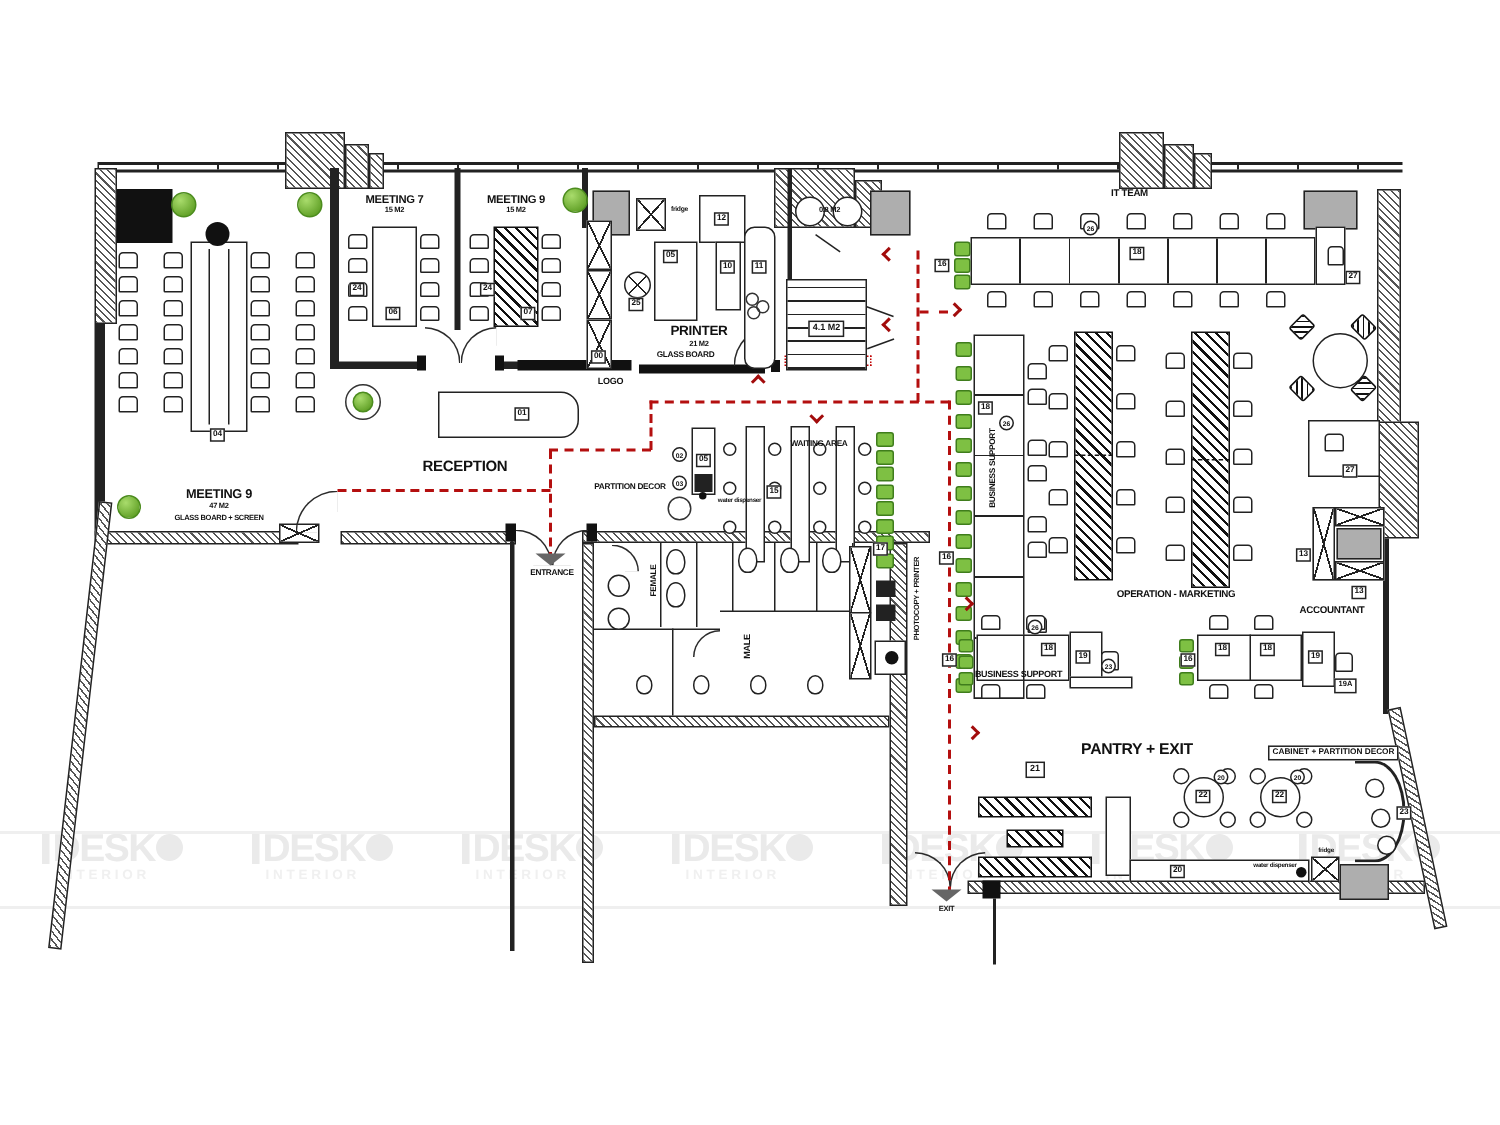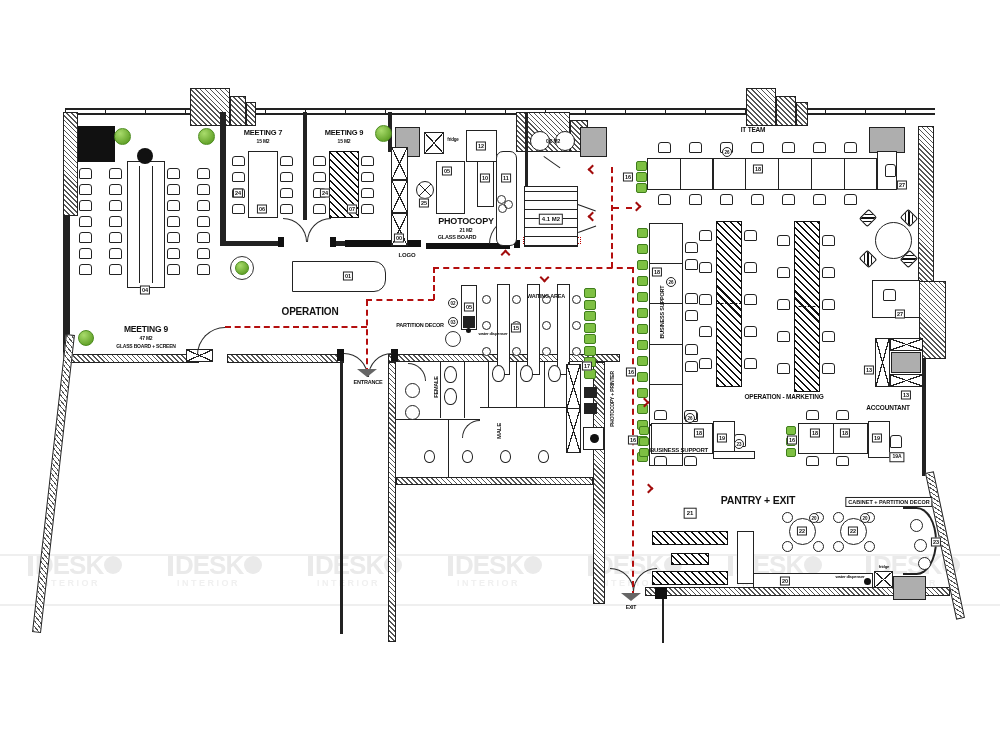--- a/index.html
+++ b/index.html
@@ -454,27 +454,27 @@
     <div class="el chev" style="left: 645px; top: 485px; transform: rotate(45deg);"></div>
     <div class="el tri" style="left: 357px; top: 369px;"></div>
     <div class="el tri" style="left: 621px; top: 593px;"></div>
     <div class="el lbl" style="left: 146px; top: 329px; font-size: 8.5px; transform: translate(-50%, -50%);">MEETING 9</div>
     <div class="el lbl" style="left: 146px; top: 338px; font-size: 5px; transform: translate(-50%, -50%);">47 M2</div>
     <div class="el lbl" style="left: 146px; top: 346px; font-size: 5px; transform: translate(-50%, -50%);">GLASS BOARD + SCREEN</div>
     <div class="el lbl" style="left: 263px; top: 133px; font-size: 7.5px; transform: translate(-50%, -50%);">MEETING 7</div>
     <div class="el lbl" style="left: 263px; top: 141px; font-size: 5px; transform: translate(-50%, -50%);">15 M2</div>
     <div class="el lbl" style="left: 344px; top: 133px; font-size: 7.5px; transform: translate(-50%, -50%);">MEETING 9</div>
     <div class="el lbl" style="left: 344px; top: 141px; font-size: 5px; transform: translate(-50%, -50%);">15 M2</div>
-    <div class="el lbl" style="left: 466px; top: 221px; font-size: 9px; transform: translate(-50%, -50%);">PHOTOCOPY</div>
+    <div class="el lbl" style="left: 466px; top: 221px; font-size: 9px; transform: translate(-50%, -50%);">PRINTER</div>
     <div class="el lbl" style="left: 466px; top: 230px; font-size: 5px; transform: translate(-50%, -50%);">21 M2</div>
     <div class="el lbl" style="left: 457px; top: 238px; font-size: 5.5px; transform: translate(-50%, -50%);">GLASS BOARD</div>
     <div class="el lbl" style="left: 407px; top: 255px; font-size: 6px; transform: translate(-50%, -50%);">LOGO</div>
     <div class="el lbl" style="left: 453px; top: 140px; font-size: 4.5px; transform: translate(-50%, -50%);">fridge</div>
     <div class="el lbl" style="left: 553px; top: 141px; font-size: 5px; transform: translate(-50%, -50%);">0.8 M2</div>
-    <div class="el lbl" style="left: 310px; top: 312px; font-size: 10px; transform: translate(-50%, -50%);">OPERATION</div>
+    <div class="el lbl" style="left: 310px; top: 312px; font-size: 10px; transform: translate(-50%, -50%);">RECEPTION</div>
     <div class="el lbl" style="left: 368px; top: 383px; font-size: 5.5px; transform: translate(-50%, -50%);">ENTRANCE</div>
     <div class="el lbl" style="left: 420px; top: 326px; font-size: 5.5px; transform: translate(-50%, -50%);">PARTITION DECOR</div>
     <div class="el lbl" style="left: 493px; top: 334px; font-size: 4.2px; transform: translate(-50%, -50%);">water dispenser</div>
     <div class="el lbl" style="left: 546px; top: 297px; font-size: 5.5px; transform: translate(-50%, -50%);">WAITING AREA</div>
     <div class="el lbl" style="left: 437px; top: 387px; font-size: 5.5px; transform: translate(-50%, -50%) rotate(-90deg);">FEMALE</div>
     <div class="el lbl" style="left: 499px; top: 431px; font-size: 6px; transform: translate(-50%, -50%) rotate(-90deg);">MALE</div>
     <div class="el lbl" style="left: 612px; top: 399px; font-size: 5px; transform: translate(-50%, -50%) rotate(-90deg);">PHOTOCOPY + PRINTER</div>
     <div class="el lbl" style="left: 753px; top: 130px; font-size: 6.5px; transform: translate(-50%, -50%);">IT TEAM</div>
     <div class="el lbl" style="left: 663px; top: 312px; font-size: 5.5px; transform: translate(-50%, -50%) rotate(-90deg);">BUSINESS SUPPORT</div>
     <div class="el lbl" style="left: 784px; top: 397px; font-size: 6.5px; transform: translate(-50%, -50%);">OPERATION - MARKETING</div>

